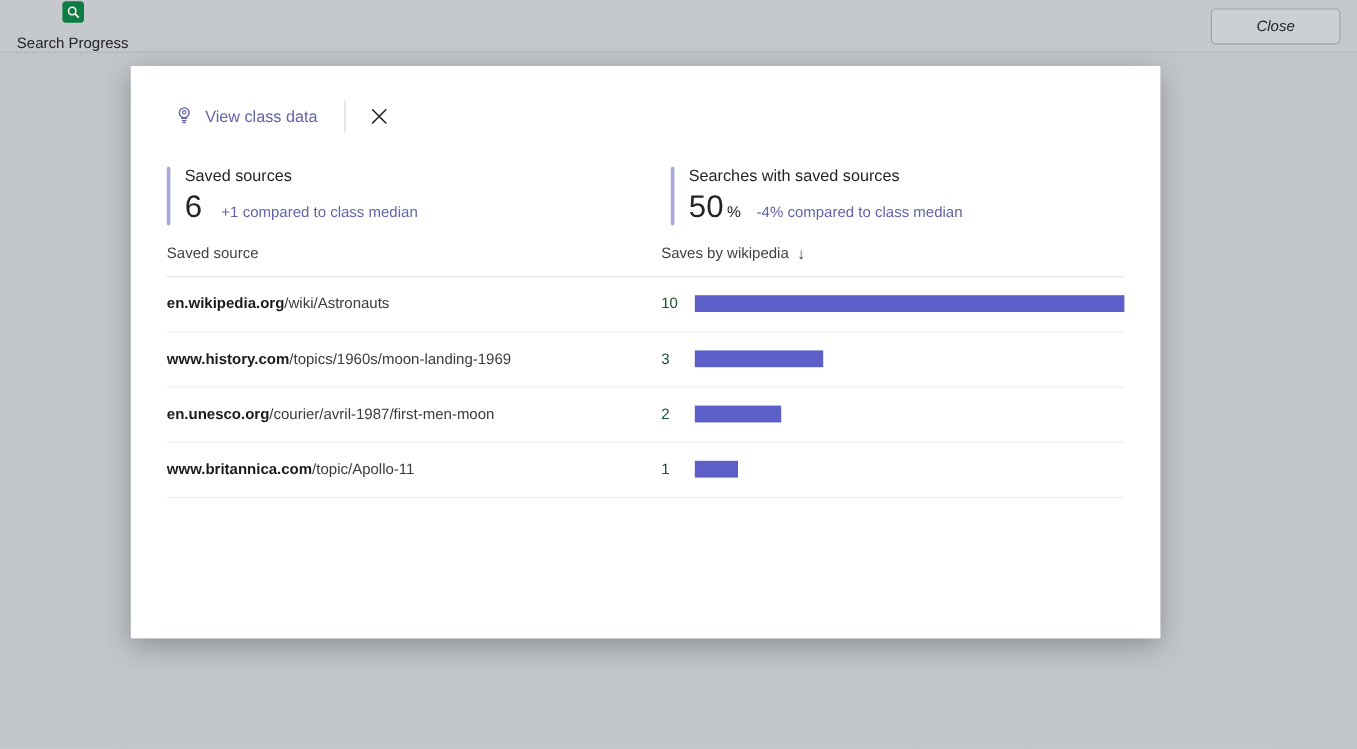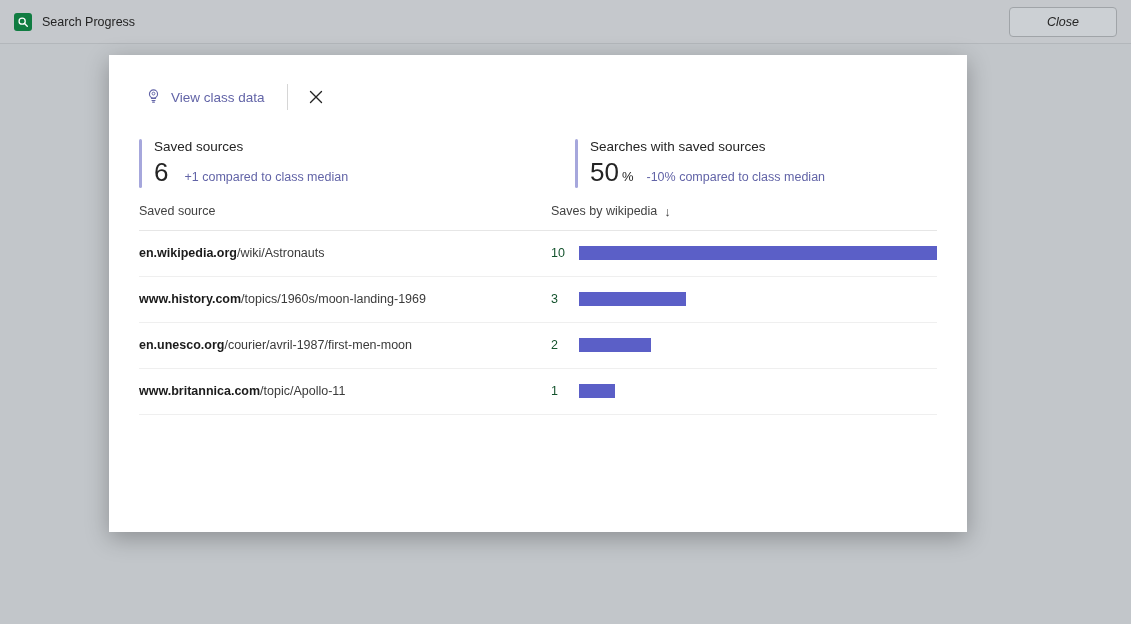--- a/index.html
+++ b/index.html
@@ -28,20 +28,21 @@
     align-items: center;
     justify-content: space-between;
     box-sizing: border-box;
     padding: 0 14px 0 14px;
     z-index: 5;
   }
   .app-id {
     display: flex;
     align-items: center;
     gap: 10px;
+    flex-direction: column;
   }
   .app-icon {
     width: 18px;
     height: 18px;
     background: #107c41;
     border-radius: 3px;
     display: flex;
     align-items: center;
     justify-content: center;
     flex: none;
@@ -308,21 +309,21 @@
     align-items: center;
     justify-content: center;
     cursor: pointer;
     color: #242424;
   }
 
   
   .stats-row {
     display: flex;
     padding: 28px 30px 0 30px;
-    gap: 16px;
+    gap: 0;
   }
   .stat {
     display: flex;
     gap: 12px;
   }
   .stat.first { width: 420px; }
   .stat-accent {
     width: 3px;
     background: #a6a7dc;
     border-radius: 2px;
@@ -564,21 +565,21 @@
         </div>
       </div>
     </div>
     <div class="stat">
       <div class="stat-accent"></div>
       <div class="stat-body">
         <div class="stat-label">Searches with saved sources</div>
         <div class="stat-valrow">
           <span class="stat-value">50</span>
           <span class="stat-unit">%</span>
-          <span class="stat-delta">-10% compared to class median</span>
+          <span class="stat-delta">-4% compared to class median</span>
         </div>
       </div>
     </div>
   </div>
 
   <div class="table">
     <div class="t-head">
       <div class="t-col-source">Saved source</div>
       <div class="t-col-saves">
         <span>Saves by wikipedia</span>

